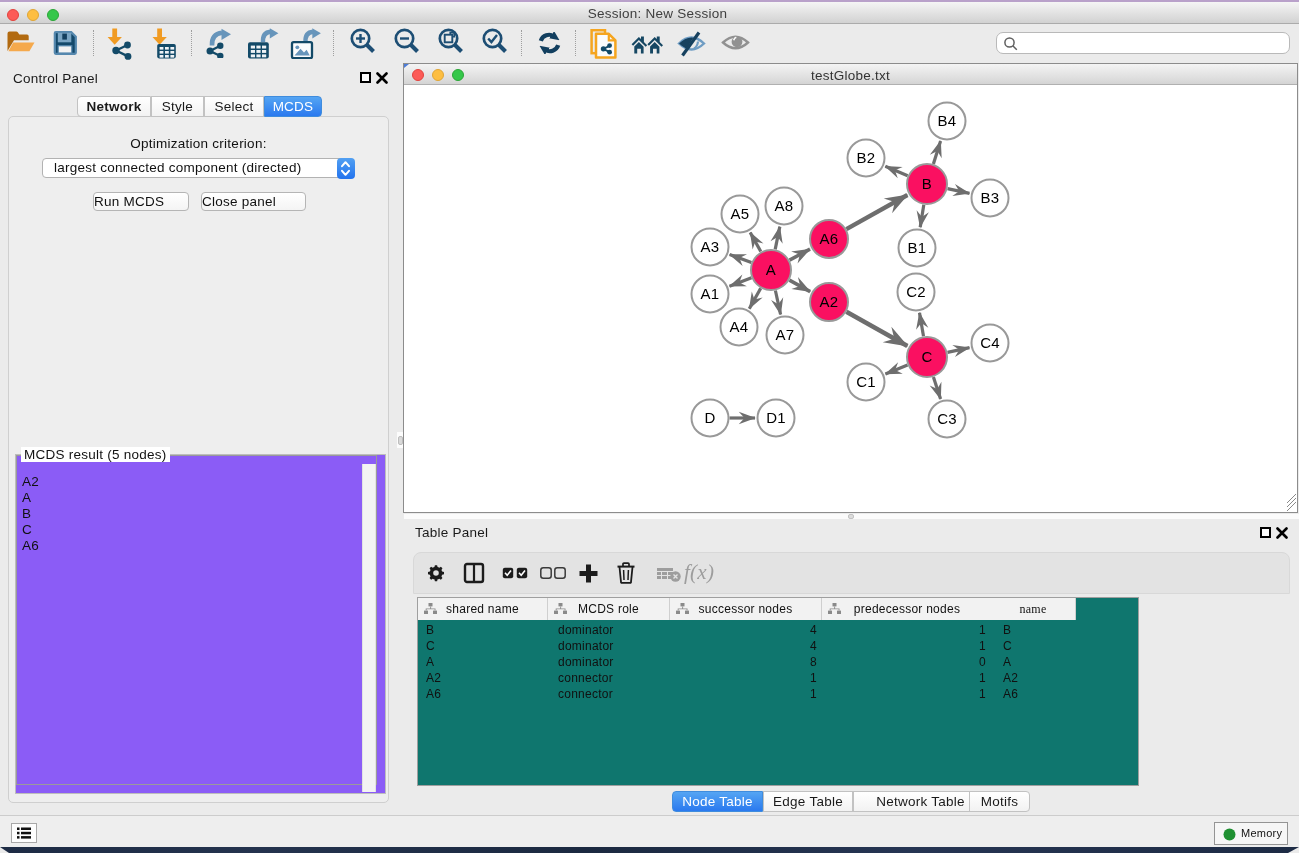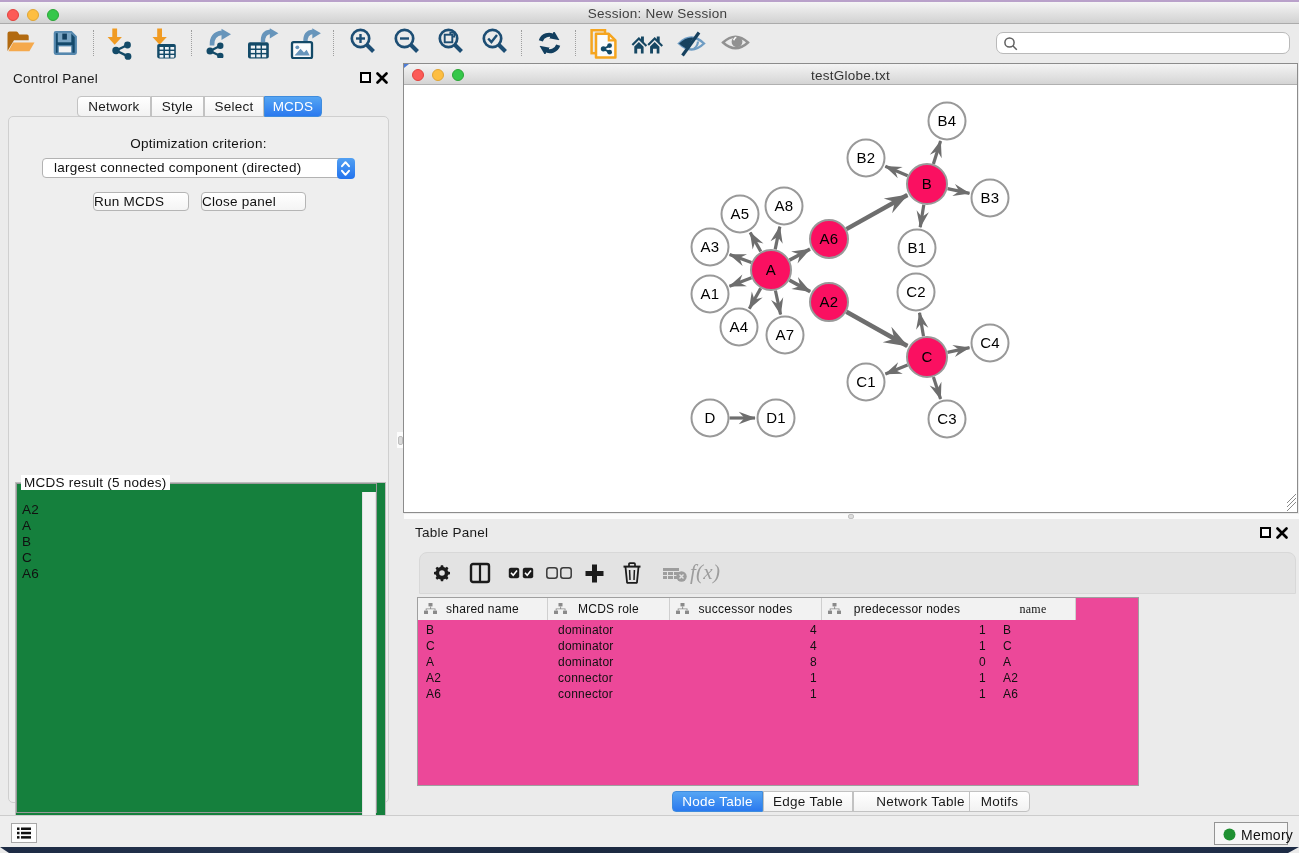--- a/index.html
+++ b/index.html
@@ -34,48 +34,48 @@
 #cpanel { left:8px; top:116px; width:381px; height:687px; background:#eeeeee;
   border:1px solid #cfcfcf; border-radius:5px; }
 #dropdown { left:42px; top:158px; width:312px; height:20px; background:#fff;
   border:1px solid #b2b2b2; border-radius:4px; font-size:13.5px; color:#111;
   line-height:18px; padding-left:11px; }
 #dropbtn { left:337px; top:157.5px; width:17.5px; height:21px; border-radius:4px;
   background:linear-gradient(#52a0f2,#2273ee); }
 .pbtn { position:absolute; top:192px; height:19px; background:linear-gradient(#ffffff,#f4f4f4);
   border:1px solid #b5b5b5; border-radius:4px; font-size:13.5px; color:#111;
   text-align:left; line-height:17px; }
-#listwrap { left:15px; top:454px; width:371px; height:340px; background:#15803d;
-  border:1px solid #bdbdbd;margin-top:28px; }
+#listwrap { left:15px; top:454px; width:371px; height:340px; background:#8b5cf6;
+  border:1px solid #bdbdbd; }
 #groupbox { left:2px; top:8px; width:361px; height:330px; border:1px solid #9a9a9a; }
 #grouplabel { position:absolute; left:5px; top:-8px; background:#fff; padding:0 3px;
   font-size:13.5px; color:#111; }
 .litem { position:absolute; left:6px; font-size:13.5px; color:#111; }
 #lscroll { position:absolute; left:346px; top:9px; width:14px; height:328px;
   background:#f3f3f3; border-left:1px solid #e2e2e2; border-right:1px solid #e2e2e2; }
 
 #statusline { left:0; top:815px; width:1299px; height:1px; background:#cccccc; }
 #statusbar { left:0; top:816px; width:1299px; height:31px; background:#eeeeee; }
 #navy { left:0; top:847px; width:1299px; height:6px;
   background:linear-gradient(90deg,#1d2b44,#24334e 20%,#1b2940 45%,#263553 70%,#1d2b44); }
 #lbtn { position:absolute; left:11px; top:7px; width:26px; height:20px; background:#fdfdfd;
   border:1px solid #a8a8a8; }
 #membtn { position:absolute; left:1214px; top:6px; width:74px; height:23px; background:#f6f6f6;
-  border:1px solid #949494; font-size:14px; color:#111; }
+  border:1px solid #949494; font-size:11px; color:#111; }
 
 #netwin { left:403px; top:63px; width:895px; height:450px; background:#fff;
   border:1px solid #8c8c8c; }
 #nettitle { position:absolute; left:0; top:0; width:100%; height:21px;
   background:linear-gradient(#f4f4f4,#dddddd 75%,#d4d4d4); border-bottom:1px solid #b0b0b0; }
 #nettitle .t { position:absolute; left:0; top:4px; width:100%; text-align:center;
   font-size:13.5px; color:#333; }
 
 #tptoolbar { left:413px; top:552px; width:877px; height:42px; background:#e3e3e3;
-  border:1px solid #d8d8d8; border-radius:8px 8px 0 0;margin-left:6px; }
-#tbl { left:417px; top:597px; width:722px; height:189px; background:#ec4899;
+  border:1px solid #d8d8d8; border-radius:8px 8px 0 0; }
+#tbl { left:417px; top:597px; width:722px; height:189px; background:#0f766e;
   border:1px solid #9f9f9f; font-size:12px; color:#111; }
 .hcell { position:absolute; top:0; height:22px; background:#f2f2f2;
   border-right:1px solid #cfcfcf; text-align:center; line-height:22px; }
 .trow { position:absolute; height:16px; line-height:16px; }
 .hico { position:absolute; top:5px; }
 </style>
 </head>
 <body>
 <div id="stage">
 <div class="abs" id="topline"></div>
@@ -246,21 +246,21 @@
         </svg>
       </div>
 </div>
 
 <div class="abs phead" style="left:13px; top:71px;">Control Panel</div>
 <div class="abs winbtn-sq" style="left:360px; top:72px;"></div>
 <svg class="abs" style="left:376px; top:72px;" width="12" height="12" viewBox="0 0 12 12">
       <path d="M1.5 1.5 L10.5 10.5 M10.5 1.5 L1.5 10.5" stroke="#000" stroke-width="2.6" stroke-linecap="round"></path>
     </svg>
 <div class="abs" id="cpanel"></div>
-<div class="tab" style="left:77px; width:74px; border-radius:4px 0 0 4px;">Network</div>
+<div class="tab" style="left:77px; width:74px; border-radius:4px 0 0 4px;font-weight:bold;">Network</div>
 <div class="tab" style="left:151px; width:53px;">Style</div>
 <div class="tab" style="left:204px; width:60px;">Select</div>
 <div class="tab seltab" style="left:264px; width:58px; border-radius:0 4px 4px 0;">MCDS</div>
 <div class="abs" style="left:0; top:136px; width:397px; text-align:center; font-size:13.5px; color:#111;">Optimization criterion:</div>
 <div class="abs" id="dropdown">largest connected component (directed)</div>
 <div class="abs" id="dropbtn"><svg width="17" height="21" viewBox="0 0 17 21">
         <path d="M5 8.2 L8.5 4.2 L12 8.2" fill="none" stroke="#fff" stroke-width="2" stroke-linecap="round" stroke-linejoin="round"></path>
         <path d="M5 12.8 L8.5 16.8 L12 12.8" fill="none" stroke="#fff" stroke-width="2" stroke-linecap="round" stroke-linejoin="round"></path>
       </svg></div>
 <div class="pbtn" style="left:93px; width:96px;">Run MCDS</div>

